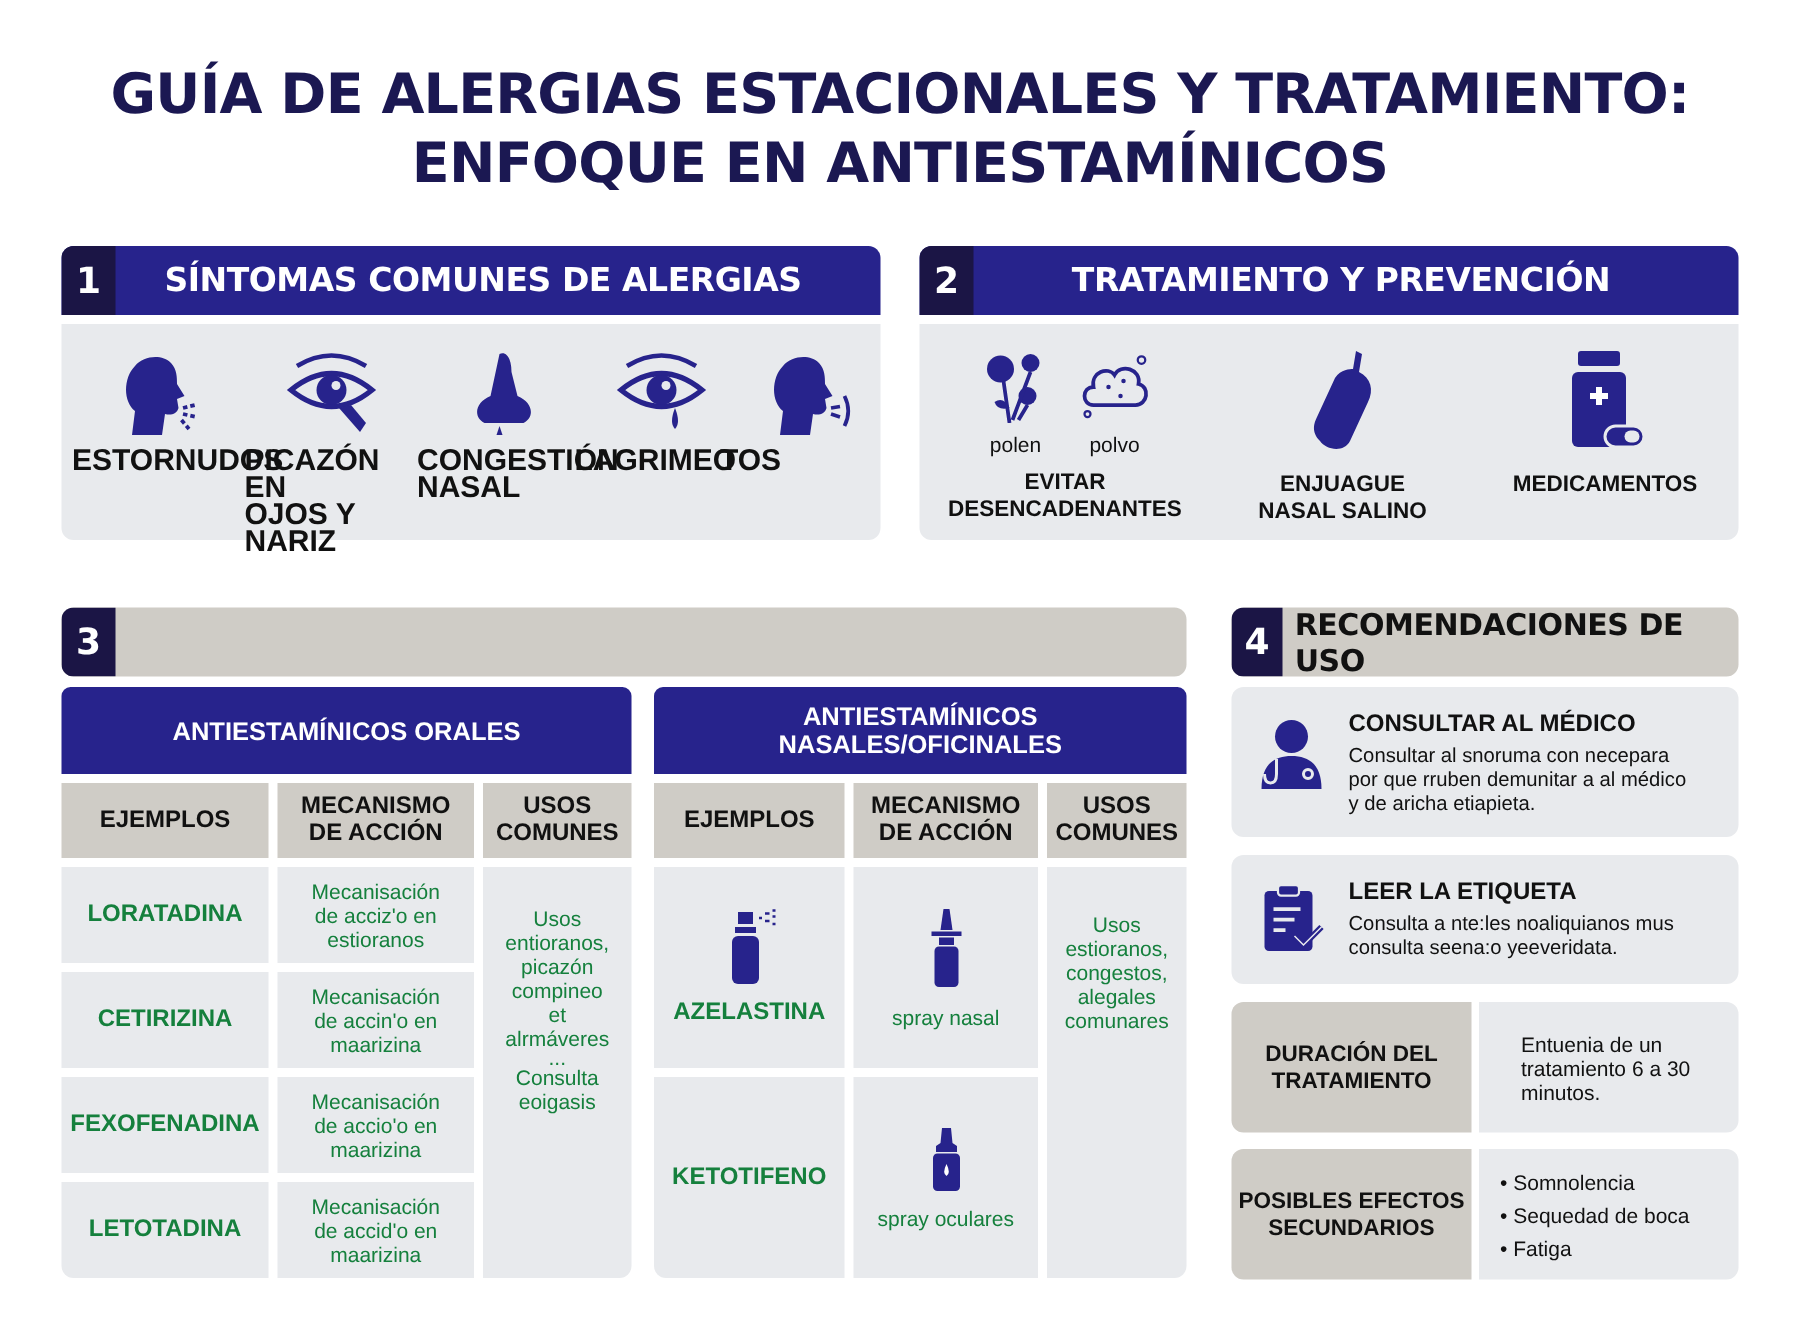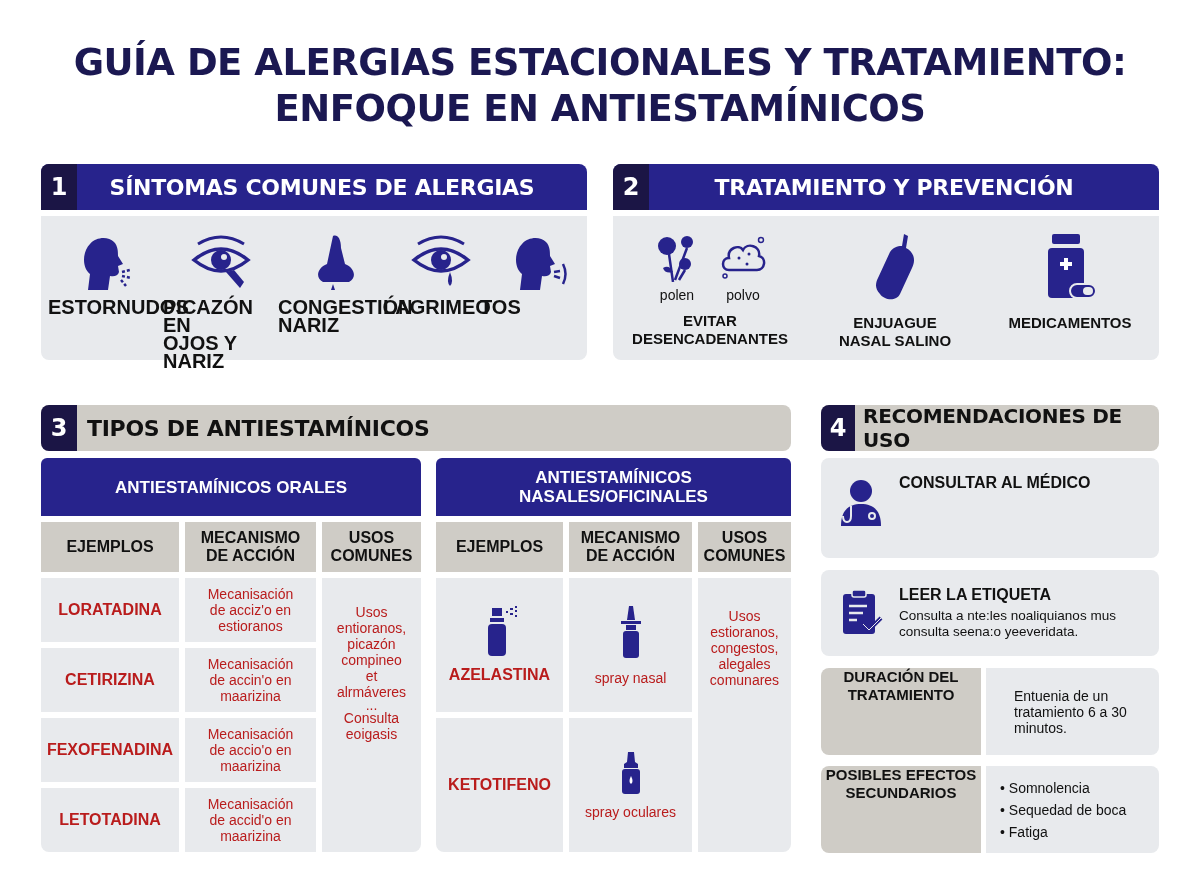--- a/index.html
+++ b/index.html
@@ -20,30 +20,30 @@
 
   .sym { position: absolute; text-align: left; font-weight: bold; font-size: 20px; line-height: 18px; color: #111; }
   .sym svg { display: block; margin: 0 auto 8px; }
 
   .treat { position: absolute; text-align: center; font-weight: bold; font-size: 15px; line-height: 18px; color: #111; }
   .small-lbl { font-weight: normal; font-size: 14px; }
 
   .sub-header { position: absolute; background: #27238c; color: #fff; border-radius: 6px 6px 0 0; display:flex; align-items:center; justify-content:center; text-align:center;
     font-weight: bold; font-size: 17px; line-height: 19px; }
   .col-head { position: absolute; background: #cfccc6; display:flex; align-items:center; justify-content:center; text-align:center; font-weight:bold; font-size:16px; line-height:18px; color:#111; }
-  .cell { position: absolute; background: #e8eaed; display:flex; flex-direction: column; align-items:center; justify-content:center; text-align:center; color:#b91c1c; }
+  .cell { position: absolute; background: #e8eaed; display:flex; flex-direction: column; align-items:center; justify-content:center; text-align:center; color:#15803d; }
   .cell.name { font-weight: bold; font-size: 16px; }
   .cell.mech { font-size: 14px; line-height: 16px; }
   .cell.uses { font-size: 14px; line-height: 16px; justify-content: flex-start; padding-top: 26px; }
 
   .rec-card { position: absolute; background: #e8eaed; border-radius: 8px; }
   .rec-title { position: absolute; font-weight: bold; font-size: 16px; color: #111; }
   .rec-text { position: absolute; font-size: 13.5px; line-height: 16px; color: #111; }
 
-  .kv-left { position: absolute; background: #cfccc6; border-radius: 8px 0 0 8px; display:flex; align-items:center; text-align:center; font-weight:bold; font-size:15px; line-height:18px; color:#111; }
+  .kv-left { position: absolute; background: #cfccc6; border-radius: 8px 0 0 8px; display:flex; align-items:center; justify-content:center; text-align:center; font-weight:bold; font-size:15px; line-height:18px; color:#111; }
   .kv-right { position: absolute; background: #e8eaed; border-radius: 0 8px 8px 0; font-size: 14px; line-height: 16px; color: #111; display:flex; flex-direction: column; justify-content: center; padding-left: 28px; }
   .kv-right ul { list-style: none; }
   .kv-right li { line-height: 22px; }
   .kv-right li::before { content: "• "; }
 </style>
 </head>
 <body>
 
 <div class="title">
   <div>GUÍA DE ALERGIAS ESTACIONALES Y TRATAMIENTO:</div>
@@ -75,21 +75,21 @@
   <div>PICAZÓN EN</div>
   <div>OJOS Y NARIZ</div>
 </div>
 
 <div class="sym" style="left:278px; top:234px; width:115px;">
   <svg width="50" height="56" viewBox="0 0 50 56">
     <path d="M22 2 C26 0 30 4 30 14 L34 30 C44 34 46 44 38 48 L12 48 C4 44 6 34 16 30 Z" fill="#27238c"></path>
     <path d="M22 50 L20 56 L24 56 Z" fill="#27238c"></path>
   </svg>
   <div>CONGESTIÓN</div>
-  <div>NARIZ</div>
+  <div>NASAL</div>
 </div>
 
 <div class="sym" style="left:383px; top:234px; width:115px;">
   <svg width="62" height="56" viewBox="0 0 62 56">
     <path d="M8 10 Q31 -4 54 10" stroke="#27238c" stroke-width="3" fill="none"></path>
     <path d="M4 26 Q31 4 58 26 Q31 48 4 26 Z" stroke="#27238c" stroke-width="3.5" fill="none"></path>
     <circle cx="31" cy="26" r="10" fill="#27238c"></circle>
       <circle cx="34" cy="23" r="3" fill="#e8eaed"></circle>
     <path d="M40 38 Q36 48 40 52 Q44 48 40 38 Z" fill="#27238c"></path>
   </svg>
@@ -154,21 +154,20 @@
     <rect x="18" y="30" width="12" height="4" fill="#fff"></rect>
       <rect x="22" y="26" width="4" height="12" fill="#fff"></rect>
     <rect x="28" y="52" width="26" height="14" rx="7" fill="#27238c" stroke="#e8eaed" stroke-width="2"></rect>
     <rect x="41" y="55" width="10" height="8" rx="4" fill="#e8eaed"></rect>
   </svg>
   <div>MEDICAMENTOS</div>
 </div>
 
 <div class="sec-header gray" style="left:41px; top:405px; width:750px; height:46px;">
   <div class="sec-num" style="width:36px;">3</div>
-  <div class="sec-title" style="padding-left:10px;">TIPOS DE ANTIESTAMÍNICOS</div>
 </div>
 
 <div class="sub-header" style="left:41px; top:458px; width:380px; height:58px;">
   <span>ANTIESTAMÍNICOS ORALES</span>
 </div>
 <div class="col-head" style="left:41px; top:522px; width:138px; height:50px;">EJEMPLOS</div>
 <div class="col-head" style="left:185px; top:522px; width:131px; height:50px; padding:0 10px;">MECANISMO DE ACCIÓN</div>
 <div class="col-head" style="left:322px; top:522px; width:99px; height:50px;">USOS COMUNES</div>
 
 <div class="cell name" style="left:41px; top:578px; width:138px; height:64px;">LORATADINA</div>
@@ -262,20 +261,25 @@
 </div>
 
 <div class="rec-card" style="left:821px; top:458px; width:338px; height:100px;">
   <svg width="44" height="48" viewBox="0 0 44 48" style="position:absolute; left:18px; top:20px;">
     <circle cx="22" cy="13" r="11" fill="#27238c"></circle>
     <path d="M2 48 C2 32 10 26 22 26 C34 26 42 32 42 48 Z" fill="#27238c"></path>
     <path d="M12 28 L12 38 Q12 44 8 44 Q4 44 4 38" stroke="#e8eaed" stroke-width="2" fill="none"></path>
     <circle cx="33" cy="38" r="3" stroke="#e8eaed" stroke-width="2" fill="none"></circle>
   </svg>
   <div class="rec-title" style="left:78px; top:16px;">CONSULTAR AL MÉDICO</div>
+  <div class="rec-text" style="left:78px; top:38px;">
+    <div>Consultar al snoruma con necepara</div>
+    <div>por que rruben demunitar a al médico</div>
+    <div>y de aricha etiapieta.</div>
+  </div>
 </div>
 
 <div class="rec-card" style="left:821px; top:570px; width:338px; height:86px;">
   <svg width="44" height="50" viewBox="0 0 44 50" style="position:absolute; left:20px; top:18px;">
     <rect x="2" y="6" width="32" height="40" rx="3" fill="#27238c"></rect>
     <rect x="11" y="2" width="14" height="7" rx="2" fill="#27238c" stroke="#e8eaed" stroke-width="1.5"></rect>
     <path d="M8 18 L26 18 M8 25 L22 25 M8 32 L16 32" stroke="#e8eaed" stroke-width="2.5"></path>
     <path d="M22 36 L28 42 L40 30" stroke="#27238c" stroke-width="4" fill="none"></path>
     <path d="M22 36 L28 42 L40 30" stroke="#e8eaed" stroke-width="1" fill="none"></path>
   </svg>

